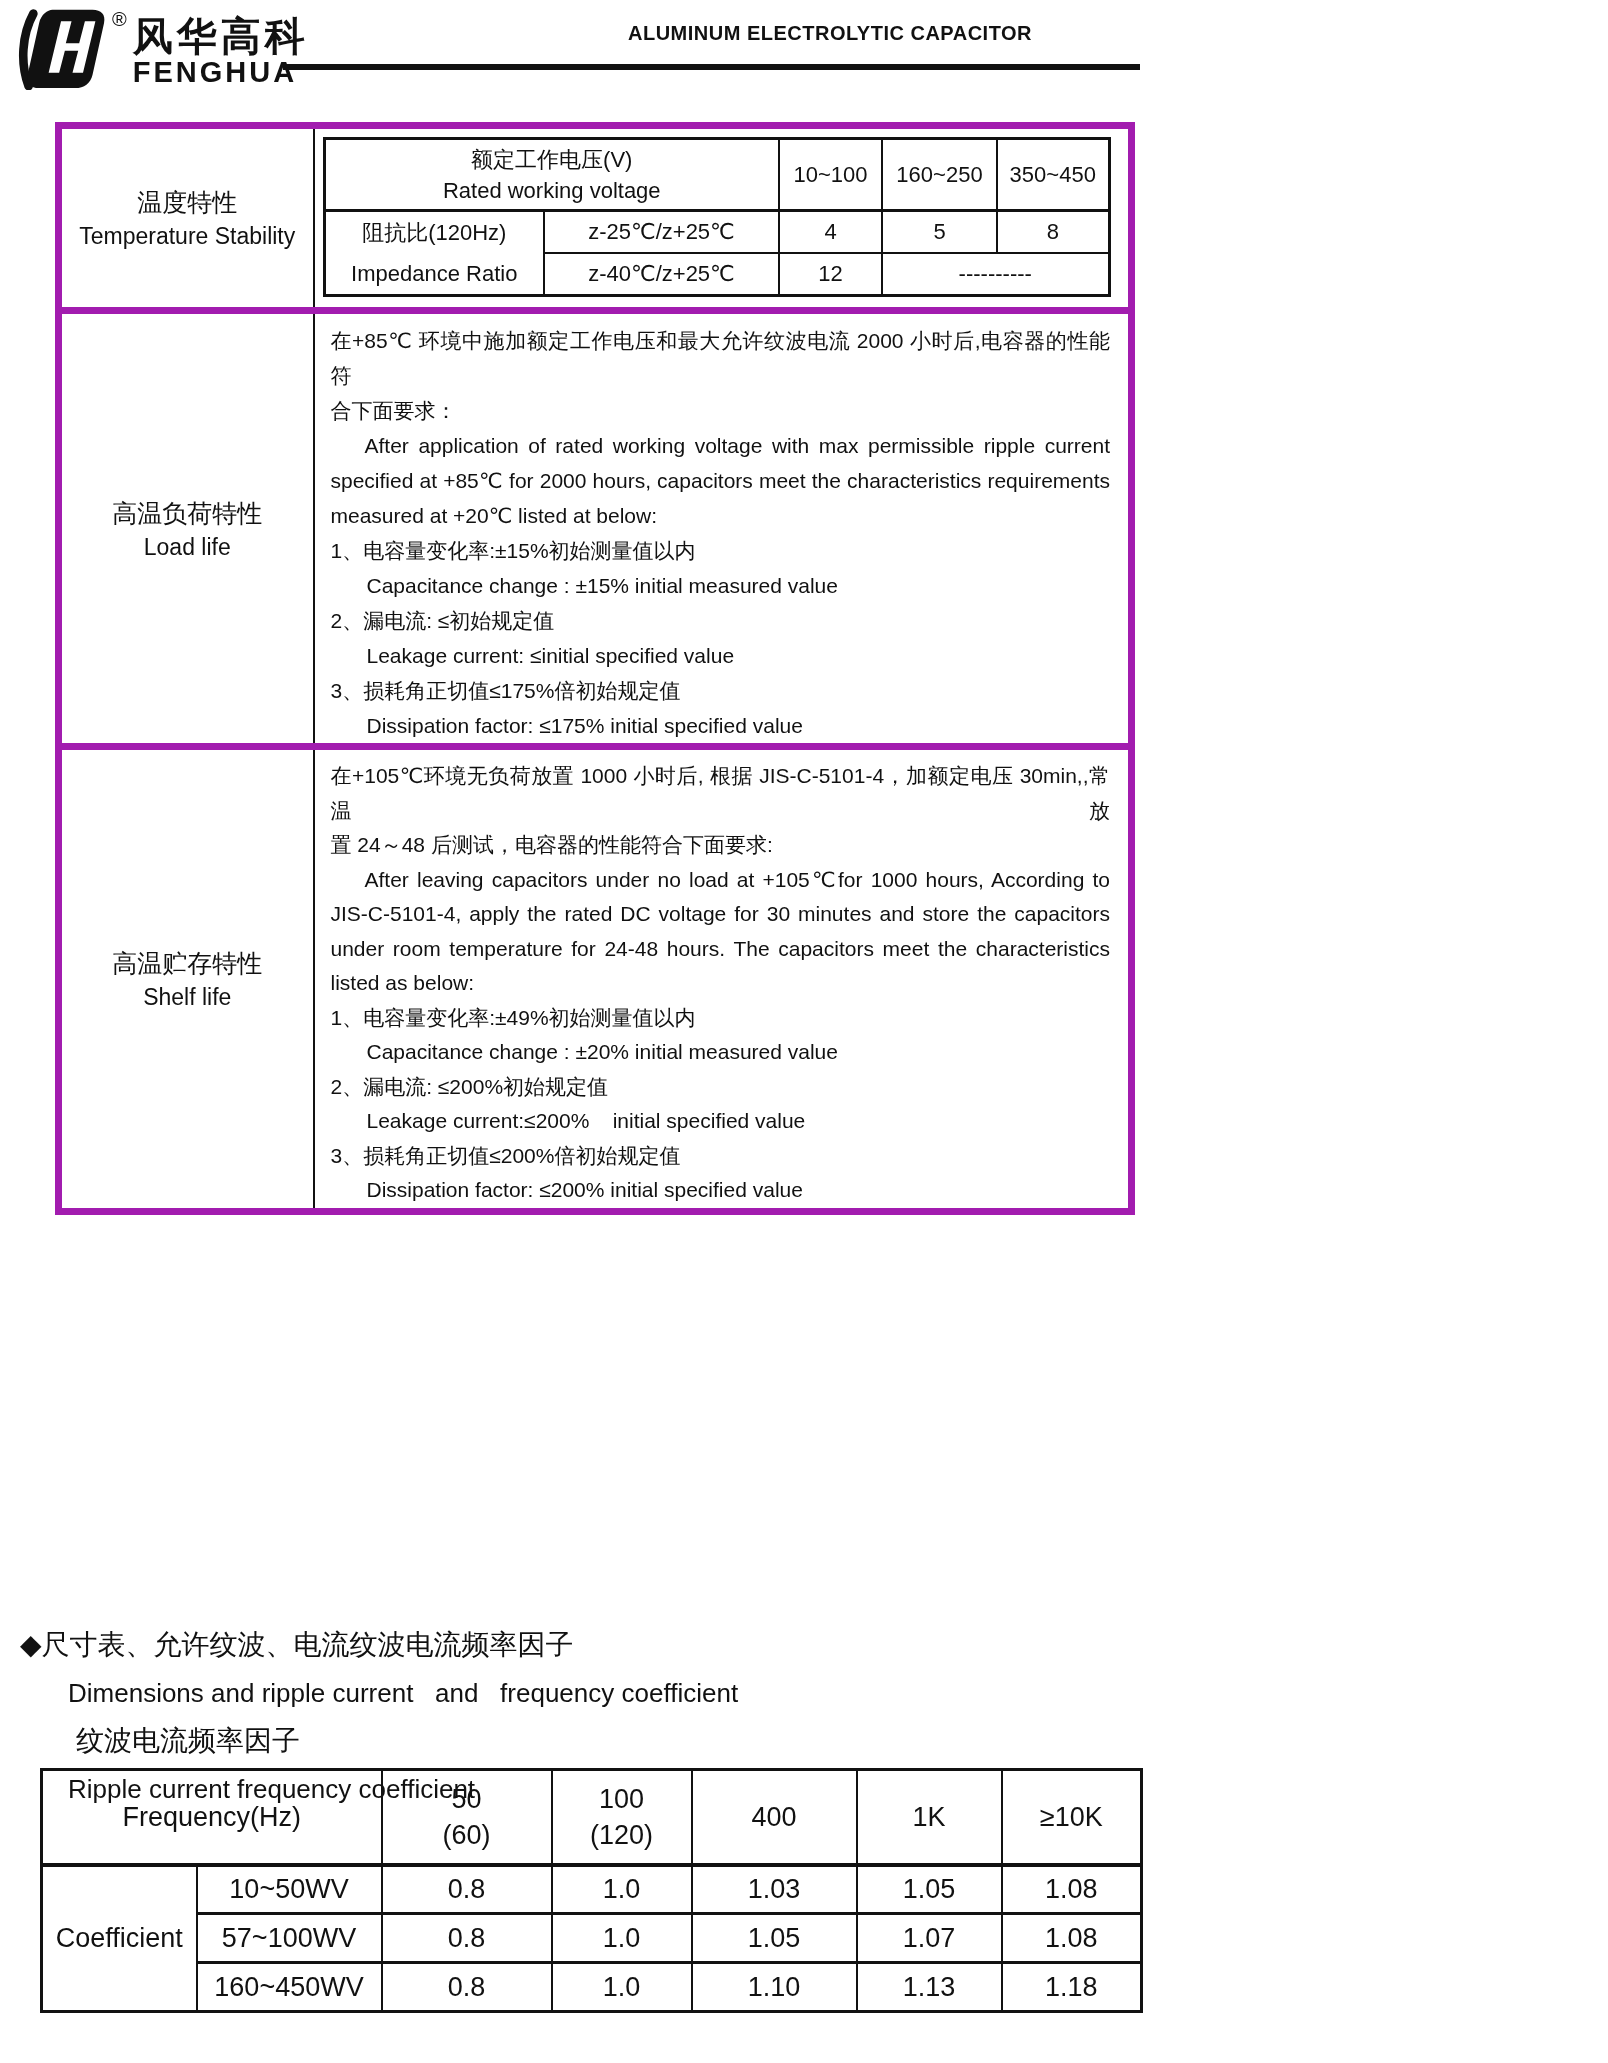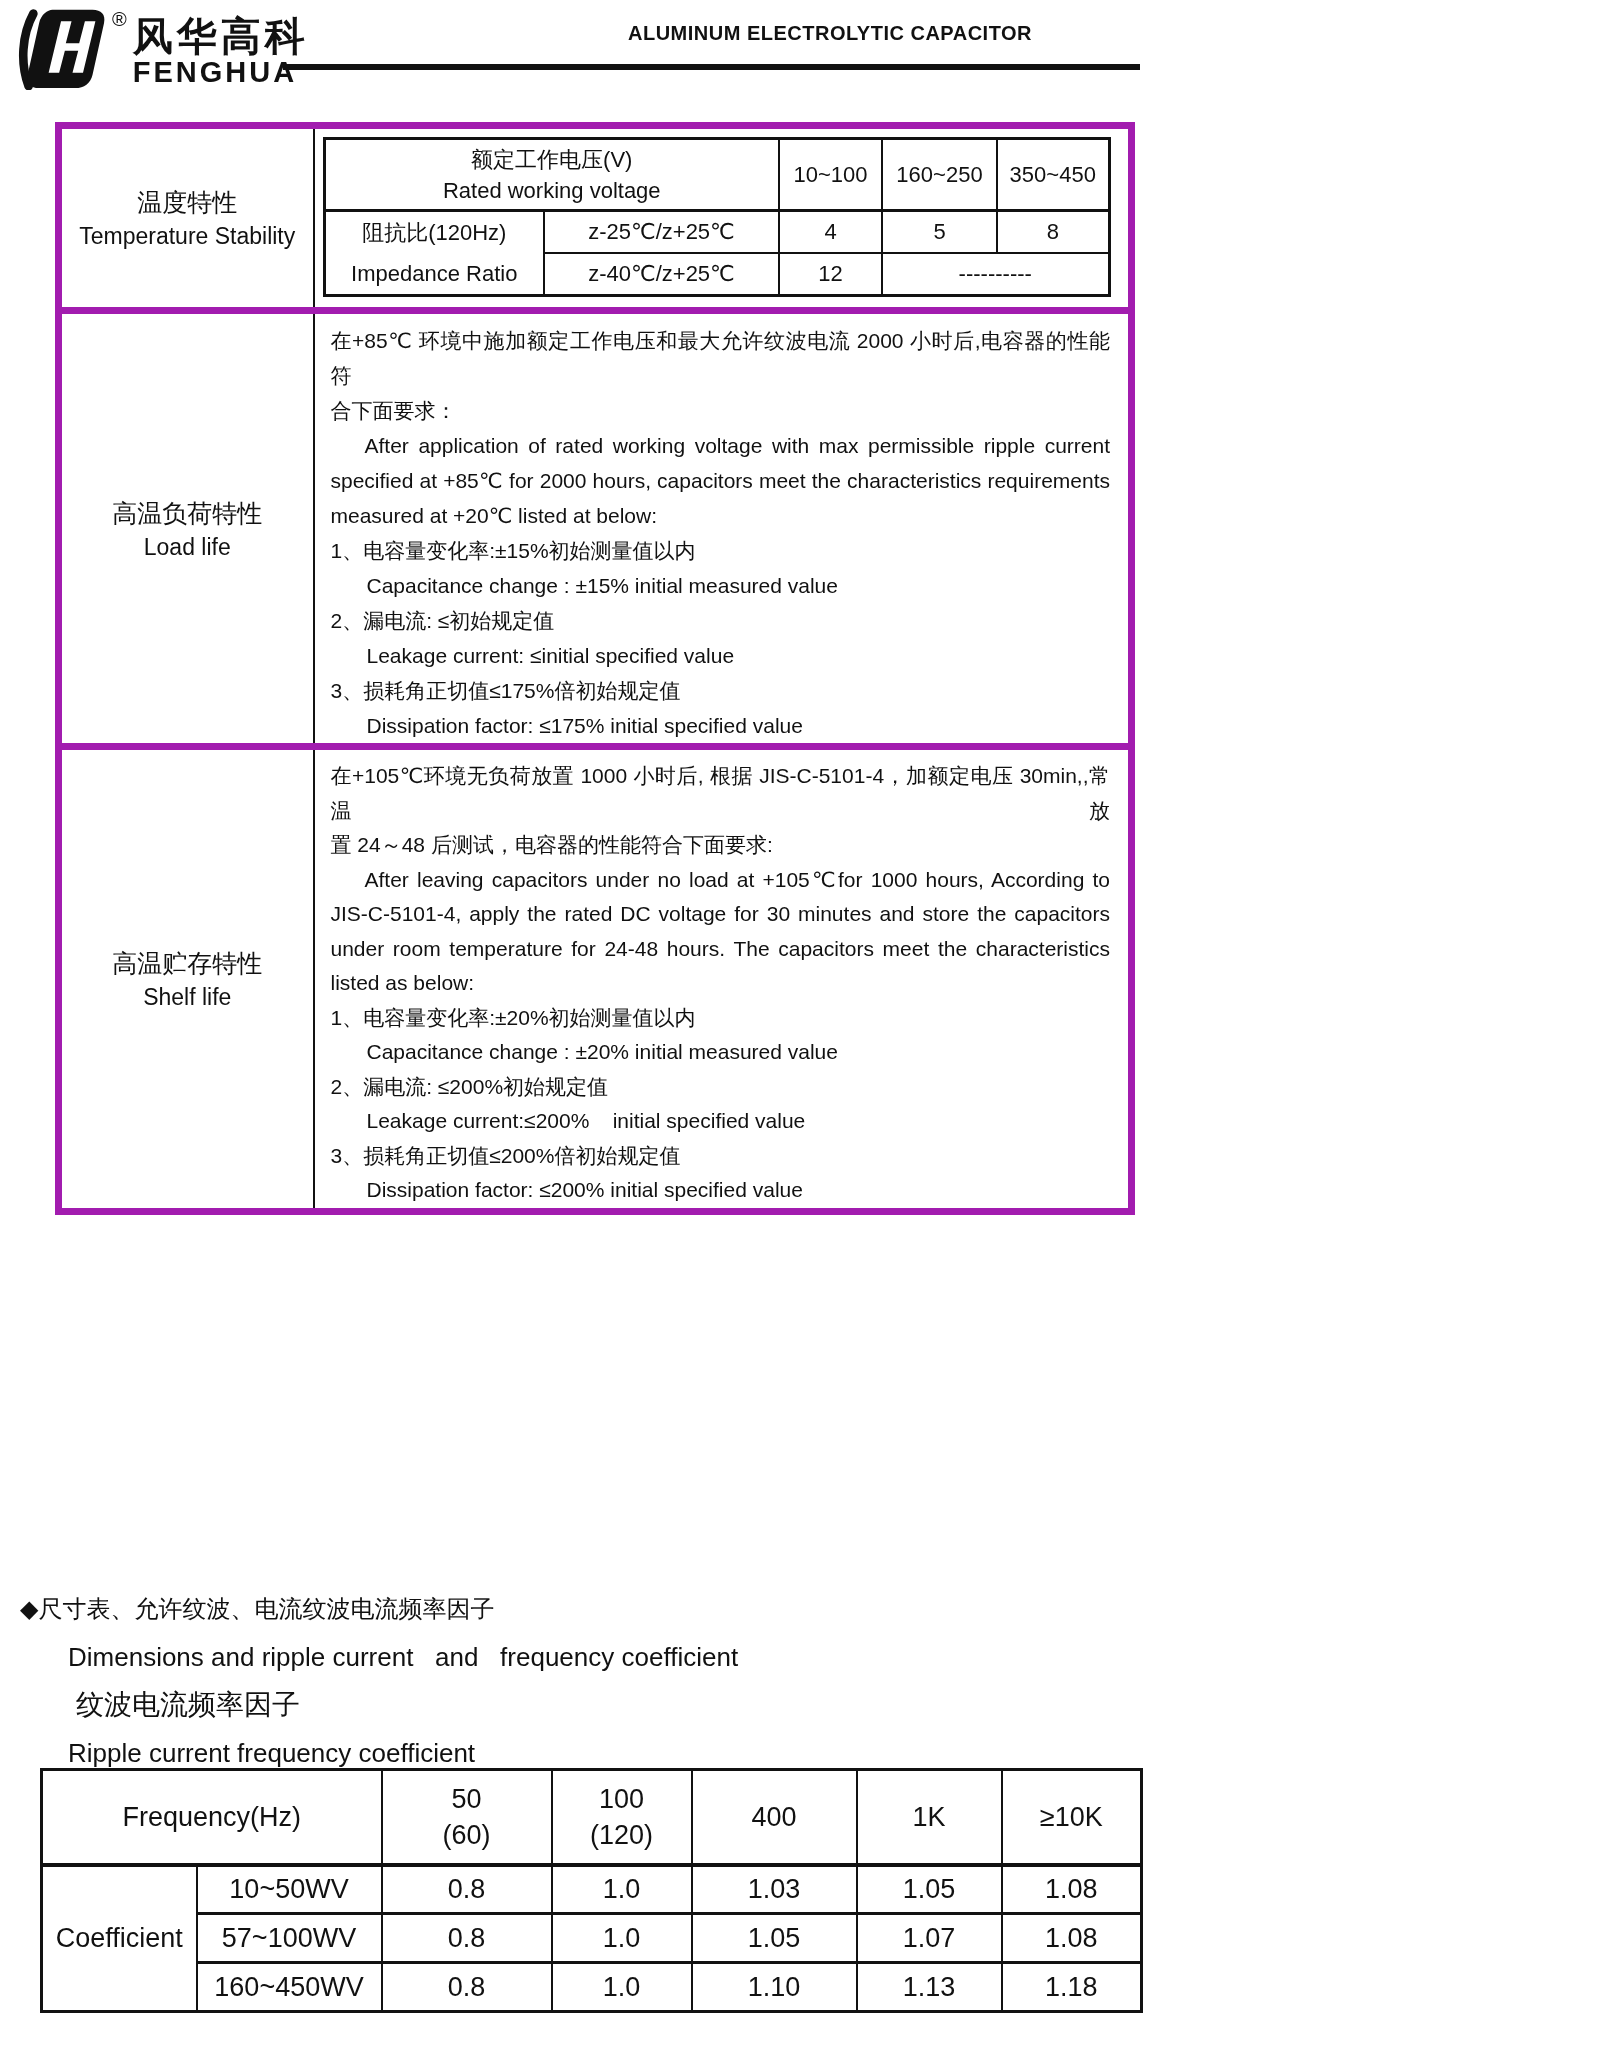--- a/index.html
+++ b/index.html
@@ -46,21 +46,21 @@
   .line { line-height:35px; }
   .r3 .line { line-height:34.5px; }
   .line.j { text-align:justify; text-align-last:justify; }
   .line.ind { text-indent:34px; }
   .line.sub { padding-left:36px; }
   .line.keep { white-space:pre-wrap; }
 
   
   .section-block { position:absolute; left:20px; top:1585px; width:1120px; }
   .sec-line { white-space:pre-wrap; }
-  .sec-cn1 { font-size:24px; line-height:48px; }
+  .sec-cn1 { font-size:28px; line-height:48px;margin-top:36px; }
   .sec-en1 { font-size:26px; line-height:48px; margin-left:48px; }
   .sec-cn2 { font-size:28px; line-height:48px; margin-left:56px; }
   .sec-en2 { font-size:26px; line-height:48px; margin-left:48px; }
 
   
   .freq-table { position:absolute; left:40px; top:1768px; table-layout:fixed; width:1100px;
     text-align:center; font-size:27px; border:3px solid #111; }
   .freq-table th, .freq-table td { border:2px solid #111; font-weight:400; }
   .freq-table tr.fhdr th { height:95px; border-bottom:4px solid #111; white-space:pre-line; line-height:36px; }
   .freq-table td { height:49px; border-top:3px solid #111; border-bottom:3px solid #111; }
@@ -160,21 +160,21 @@
           <div class="label-cn">高温贮存特性</div>
           <div class="label-en">Shelf life</div>
         </td>
         <td class="content-cell para-cell r3">
           <div class="line j">在+105℃环境无负荷放置 1000 小时后, 根据 JIS-C-5101-4，加额定电压 30min,,常温放</div>
           <div class="line">置 24～48 后测试，电容器的性能符合下面要求:</div>
           <div class="line ind j">After leaving capacitors under no load at +105℃for 1000 hours, According to</div>
           <div class="line j">JIS-C-5101-4, apply the rated DC voltage for 30 minutes and store the capacitors</div>
           <div class="line j">under room temperature for 24-48 hours. The capacitors meet the characteristics</div>
           <div class="line">listed as below:</div>
-          <div class="line">1、电容量变化率:±20%初始测量值以内</div>
+          <div class="line">1、电容量变化率:±49%初始测量值以内</div>
           <div class="line sub">Capacitance change : ±20% initial measured value</div>
           <div class="line">2、漏电流: ≤200%初始规定值</div>
           <div class="line sub keep">Leakage current:≤200%    initial specified value</div>
           <div class="line">3、损耗角正切值≤200%倍初始规定值</div>
           <div class="line sub">Dissipation factor: ≤200% initial specified value</div>
         </td>
       </tr>
     </tbody>
   </table>
 

